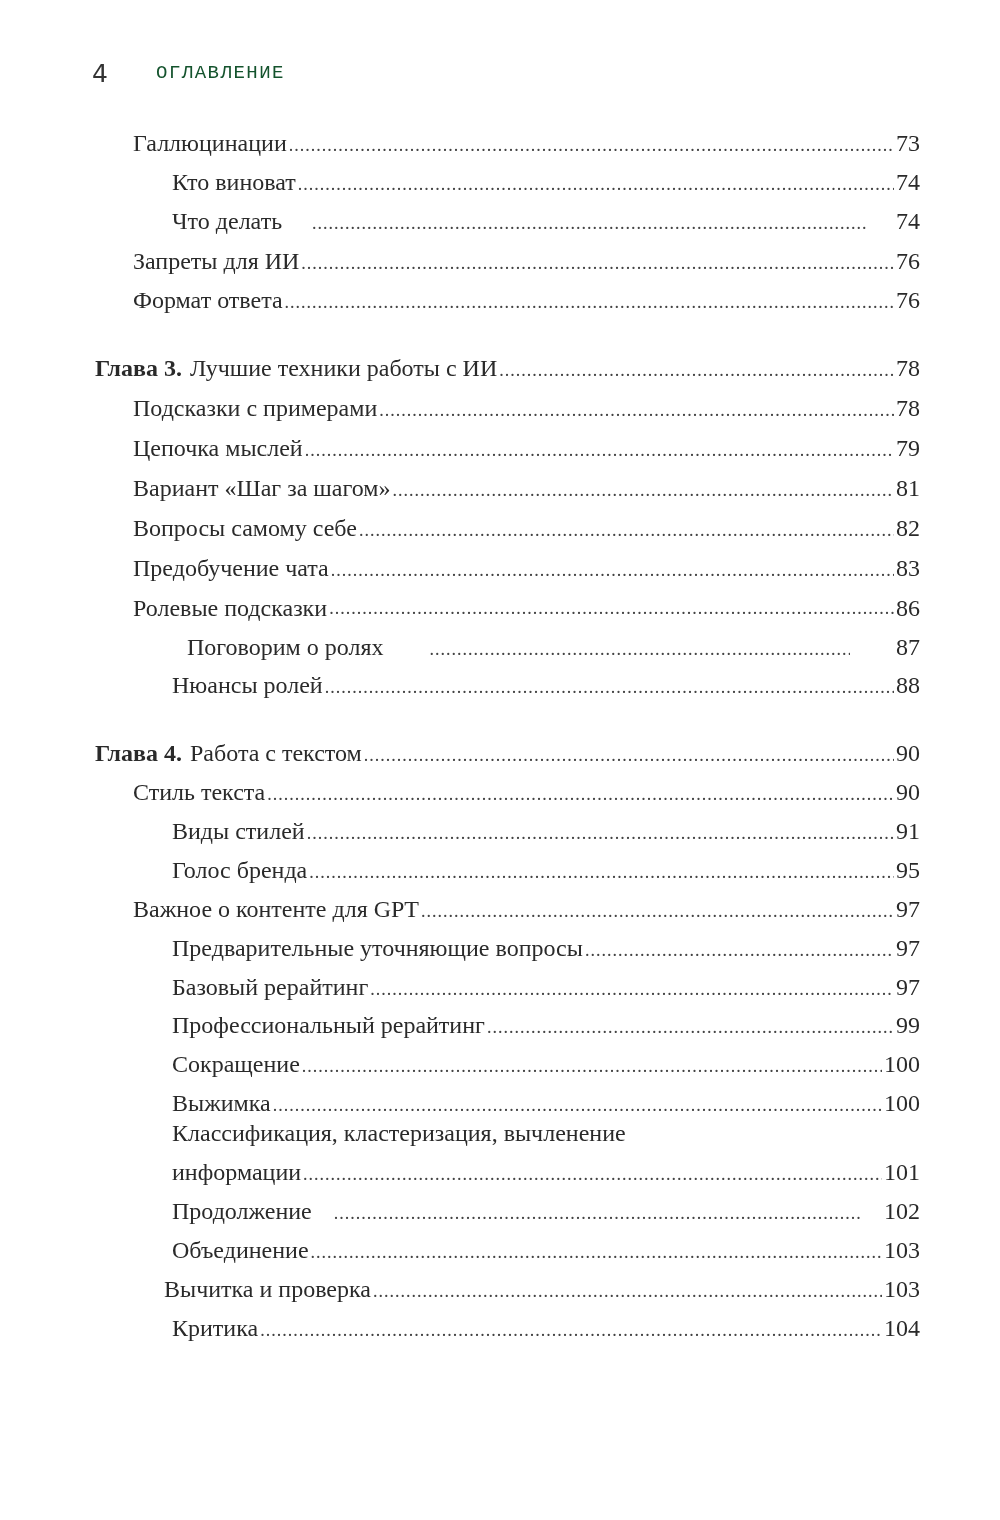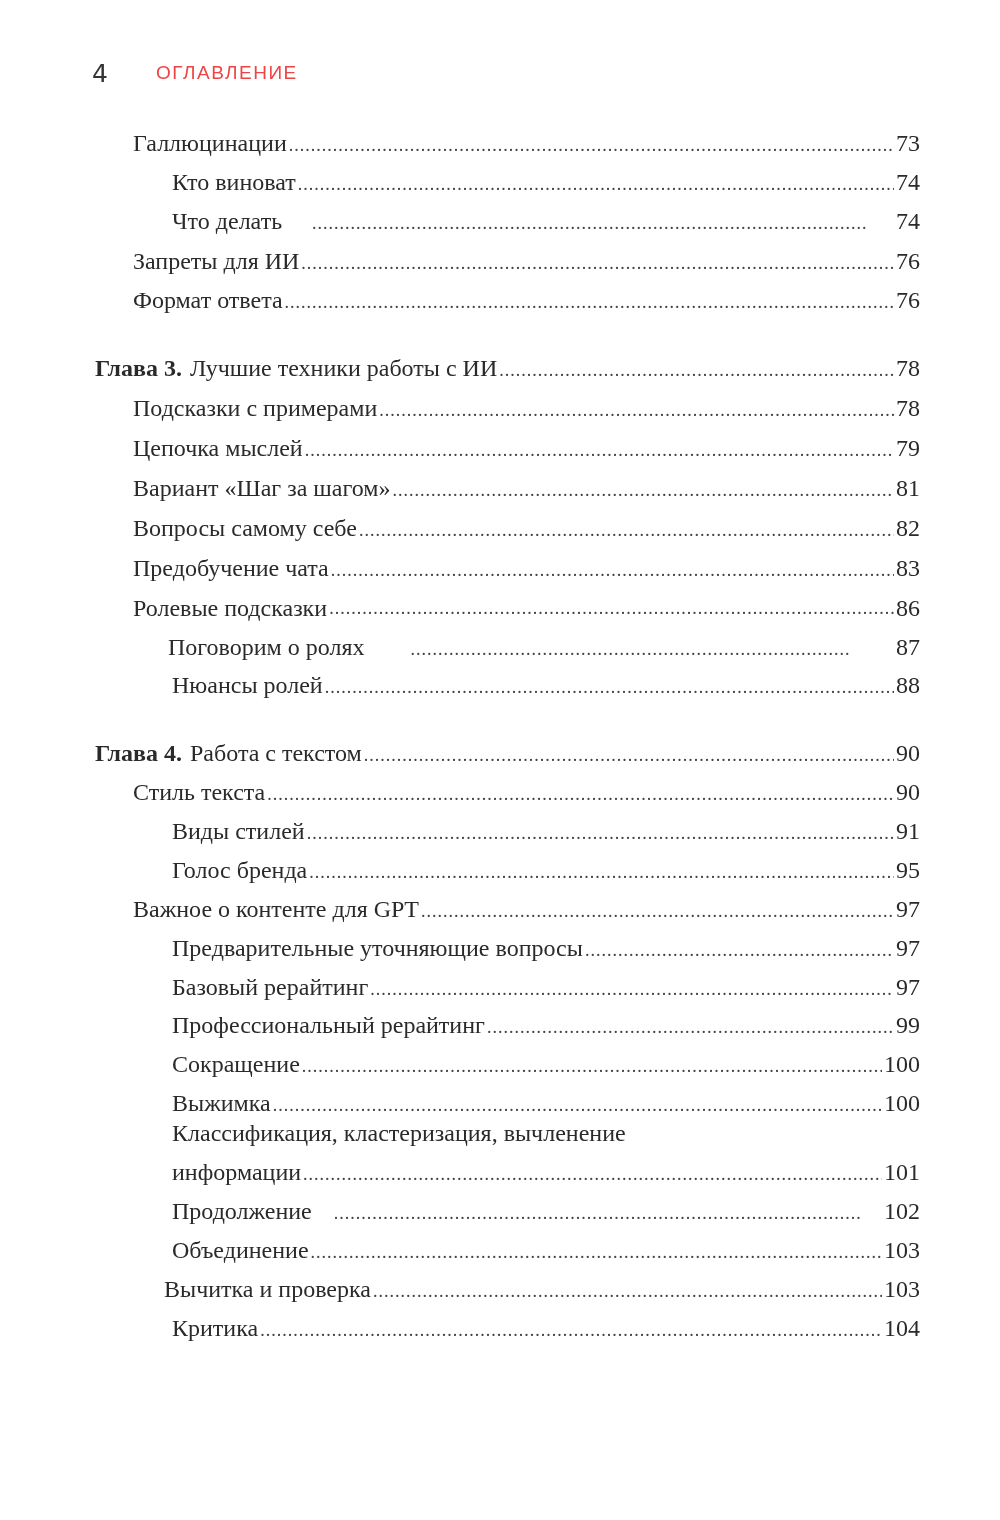--- a/index.html
+++ b/index.html
@@ -1,19 +1,19 @@
 <!DOCTYPE html>
 <html><head>
 <meta charset="utf-8">
 <style>
   html, body { margin: 0; padding: 0; background: #ffffff; }
   body { width: 1000px; height: 1520px; position: relative; overflow: hidden; color: #2a2a2a; }
   .header { position: absolute; top: 56px; left: 92px; height: 34px; display: flex; align-items: center; }
   .page-num { font-family: "DejaVu Sans", sans-serif; font-size: 25px; color: #333; width: 64px; }
-  .running-title { font-family: Liberation Sans, sans-serif; font-size: 19px; letter-spacing: 1.5px; color: #ef4444; }
+  .running-title { font-family: Liberation Mono, monospace; font-size: 19px; letter-spacing: 1.5px; color: #14532d; }
   .toc { position: absolute; top: 0; left: 0; width: 1000px; }
   .entry { position: absolute; left: 0; width: 1000px; font-family: "Liberation Serif", serif; font-size: 24px; color: #2a2a2a; }
   .entry .line { position: absolute; right: 80px; display: flex; align-items: baseline; white-space: nowrap; }
   .entry .title { background: #fff; padding-right: 2px; }
   .entry .dots { flex: 1; overflow: hidden; color: #444; letter-spacing: 1px; font-size: 18px; }
   .entry .dots::before { content: "..............................................................................................................................................................................................................................................................."; }
   .entry .pg { padding-left: 2px; }
   .entry .chap { font-weight: bold; }
   .entry .first { position: absolute; white-space: nowrap; }
 </style>
@@ -106,21 +106,21 @@
       </div>
     </div>
     <div class="entry" style="top: 595px;">
       <div class="line" style="left: 133px; align-items: center;">
         <span class="title">Ролевые подсказки</span>
         <span class="dots"></span>
         <span class="pg">86</span>
       </div>
     </div>
     <div class="entry" style="top: 634px;">
-      <div class="line" style="left: 168px; gap: 44px;">
+      <div class="line" style="left: 187px; gap: 44px;">
         <span class="title">Поговорим о ролях</span>
         <span class="dots"></span>
         <span class="pg">87</span>
       </div>
     </div>
     <div class="entry" style="top: 672px;">
       <div class="line" style="left: 172px;">
         <span class="title">Нюансы ролей</span>
         <span class="dots"></span>
         <span class="pg">88</span>

